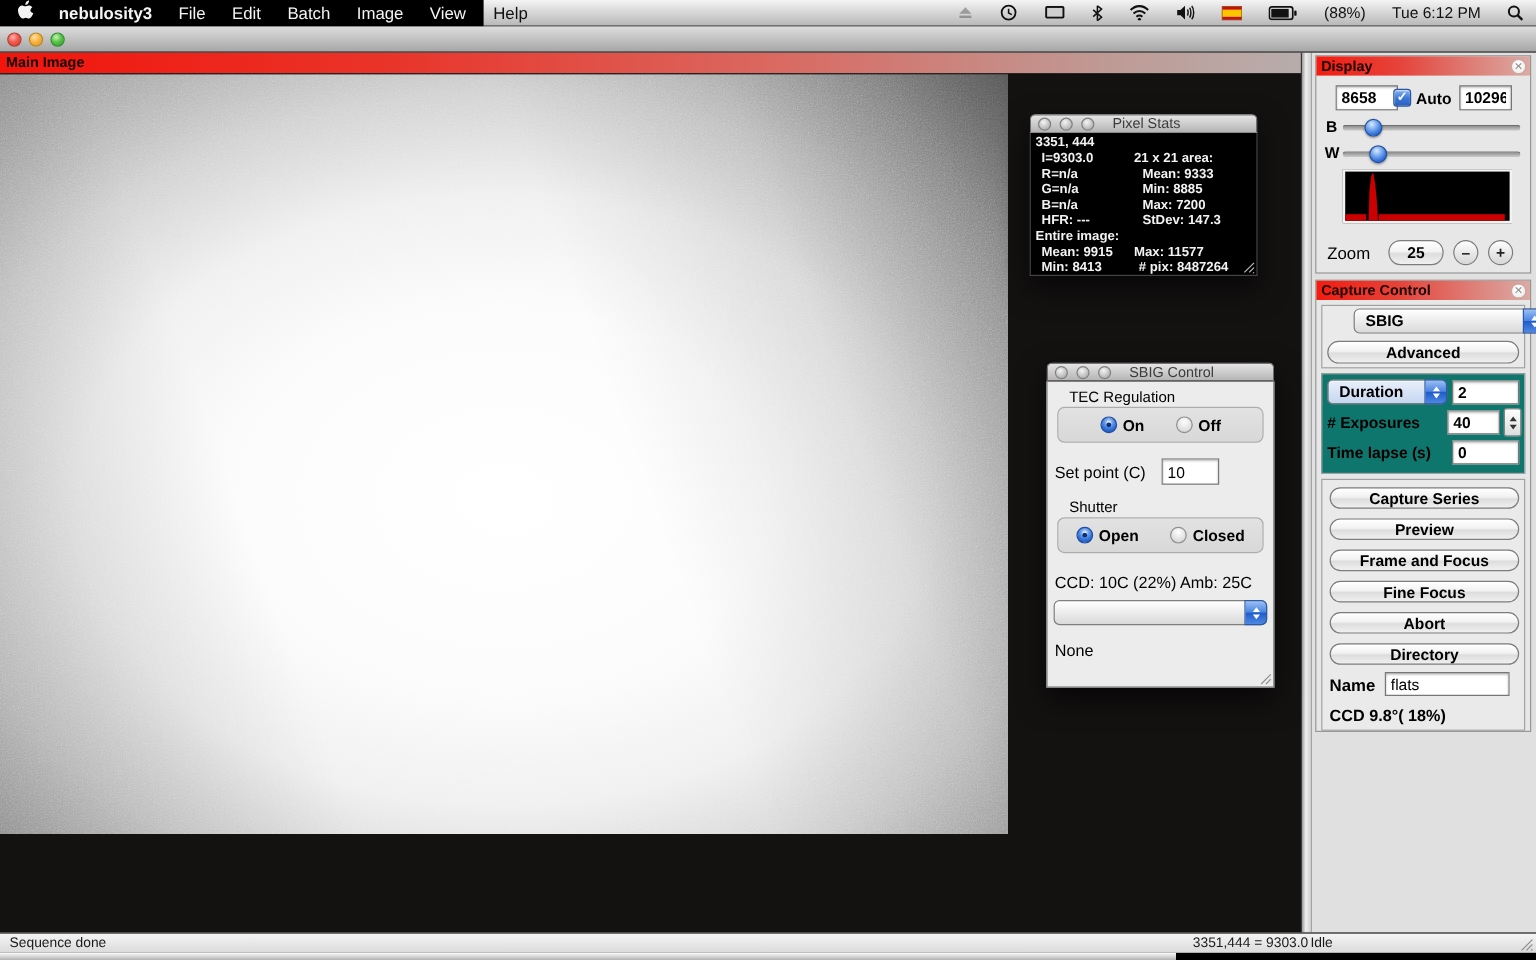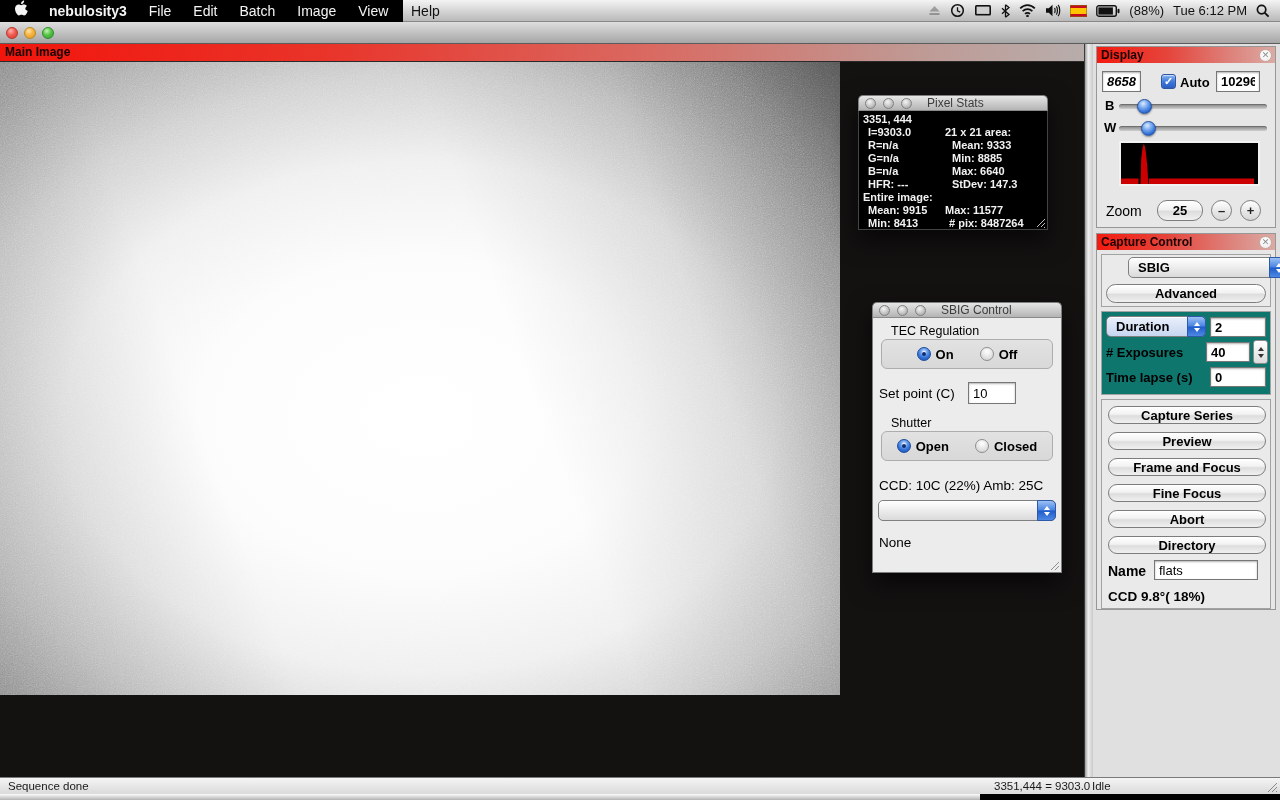--- a/index.html
+++ b/index.html
@@ -10,21 +10,21 @@
 
   
   #menubar { position:absolute; left:0; top:0; width:1064px; height:22px; }
   #mb-left { position:absolute; left:0; top:0; width:403px; height:22px; background:#000;
              display:flex; align-items:center; color:#f4f4f4; font-size:14px; }
   #mb-left .menu-item { padding:0 11px; height:22px; line-height:22px; }
   #mb-right { position:absolute; left:403px; top:0; width:877px; height:22px;
               background:linear-gradient(#f4f4f4,#d9d9d9 45%,#b9b9b9 100%);
               border-bottom:1px solid #888; display:flex; align-items:center; color:#111; font-size:14px; }
   #mb-right .menu-item { padding:0 11px; height:22px; line-height:22px; color:#111; }
-  #mb-status { margin-left:auto; display:flex; align-items:center; gap:9px; padding-right:10px; }
+  #mb-status { margin-left:auto; display:flex; align-items:center; gap:22px; padding-right:10px; }
   #mb-status svg { display:block; }
   .mb-text { font-size:13px; color:#111; }
   .appname { font-weight:bold; }
 
   
   #titlebar { position:absolute; left:0; top:22px; width:1280px; height:22px;
               background:linear-gradient(#dedede,#bfbfbf 55%,#a6a6a6);
               border-bottom:1px solid #5c5c5c; display:flex; align-items:center; }
   .tl { width:12px; height:12px; border-radius:50%; position:absolute; top:5px; }
   .tl.red    { left:6px;  background:radial-gradient(circle at 38% 30%, #ffb3ad, #f25a50 45%, #d93a2e); border:1px solid #b5382c; }
@@ -232,21 +232,21 @@
   </div>
 
   <div id="splitter"></div>
   <div id="dock"></div>
 
   <div class="dockpanel" id="displayPanel" style="left:1096px; top:46px; width:180px; height:182px;">
     <div class="dp-header">
       <span class="dp-title">Display</span>
       <span class="dp-close">✕</span>
     </div>
-    <input class="tf" style="left: 5px; top: 24px; width: 39px; height: 21px; font-style: italic;" value="8658">
+    <input class="tf" style="left: 16px; top: 24px; width: 52px; height: 21px;" value="8658">
     <span class="checkbox" style="left:64px; top:27px;">✓</span>
     <span class="lbl" style="left:83px; top:28px;">Auto</span>
     <input class="tf" style="left: 119px; top: 24px; width: 44px; height: 21px;" value="10296">
 
     <span class="lbl" style="left:8px; top:51px;">B</span>
     <div class="slider-track" style="left:22px; top:57px; width:148px;"></div>
     <div class="slider-knob" style="left:40px; top:52px;"></div>
 
     <span class="lbl" style="left:7px; top:73px;">W</span>
     <div class="slider-track" style="left:22px; top:79px; width:148px;"></div>
@@ -331,21 +331,21 @@
       <div class="ps-row">
           <span class="c1">R=n/a</span>
           <span style="padding-left:7px;">Mean: 9333</span>
         </div>
       <div class="ps-row">
           <span class="c1">G=n/a</span>
           <span style="padding-left:7px;">Min: 8885</span>
         </div>
       <div class="ps-row">
           <span class="c1">B=n/a</span>
-          <span style="padding-left:7px;">Max: 6640</span>
+          <span style="padding-left:7px;">Max: 7200</span>
         </div>
       <div class="ps-row">
           <span class="c1">HFR: ---</span>
           <span style="padding-left:7px;">StDev: 147.3</span>
         </div>
       <div>Entire image:</div>
       <div class="ps-row">
           <span class="c1">Mean: 9915</span>
           <span>Max: 11577</span>
         </div>

